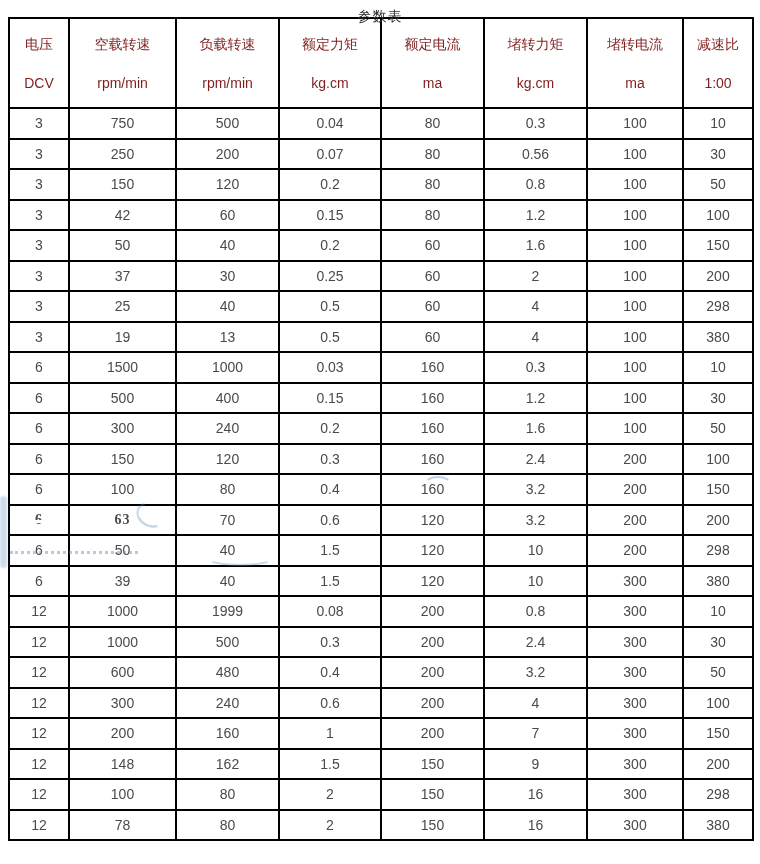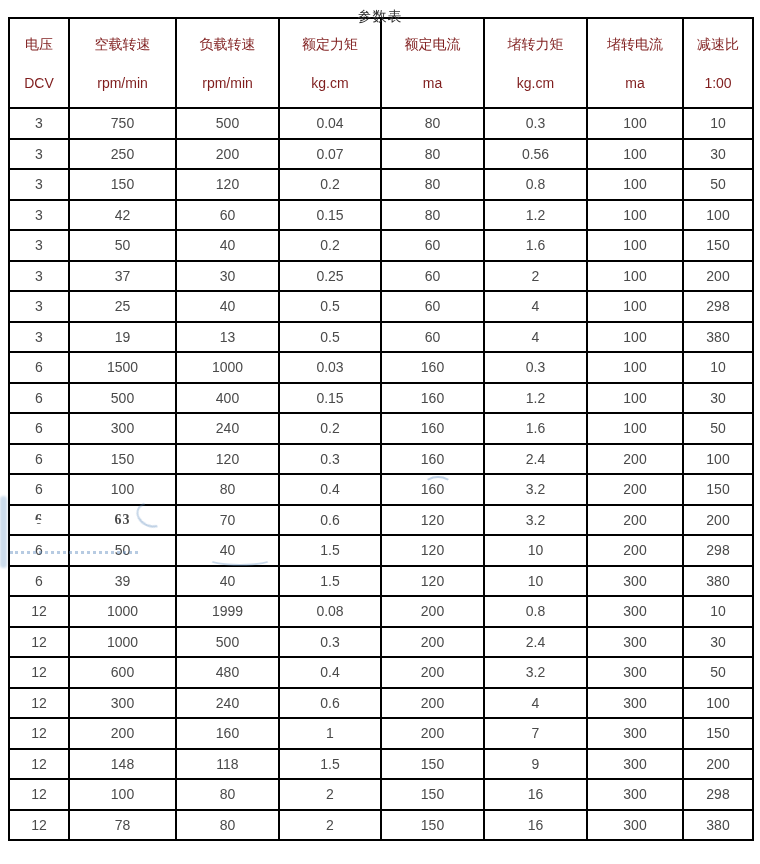--- a/index.html
+++ b/index.html
@@ -393,21 +393,21 @@
           <td>160</td>
           <td>1</td>
           <td>200</td>
           <td>7</td>
           <td>300</td>
           <td>150</td>
         </tr>
         <tr>
           <td>12</td>
           <td>148</td>
-          <td>118</td>
+          <td>162</td>
           <td>1.5</td>
           <td>150</td>
           <td>9</td>
           <td>300</td>
           <td>200</td>
         </tr>
         <tr>
           <td>12</td>
           <td>100</td>
           <td>80</td>

